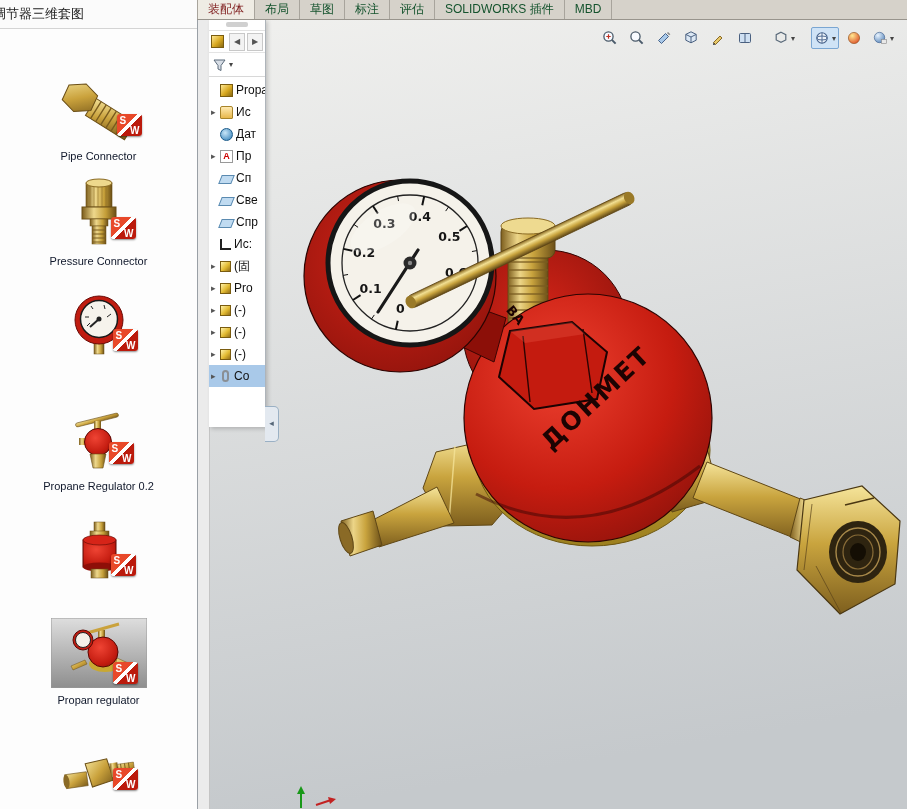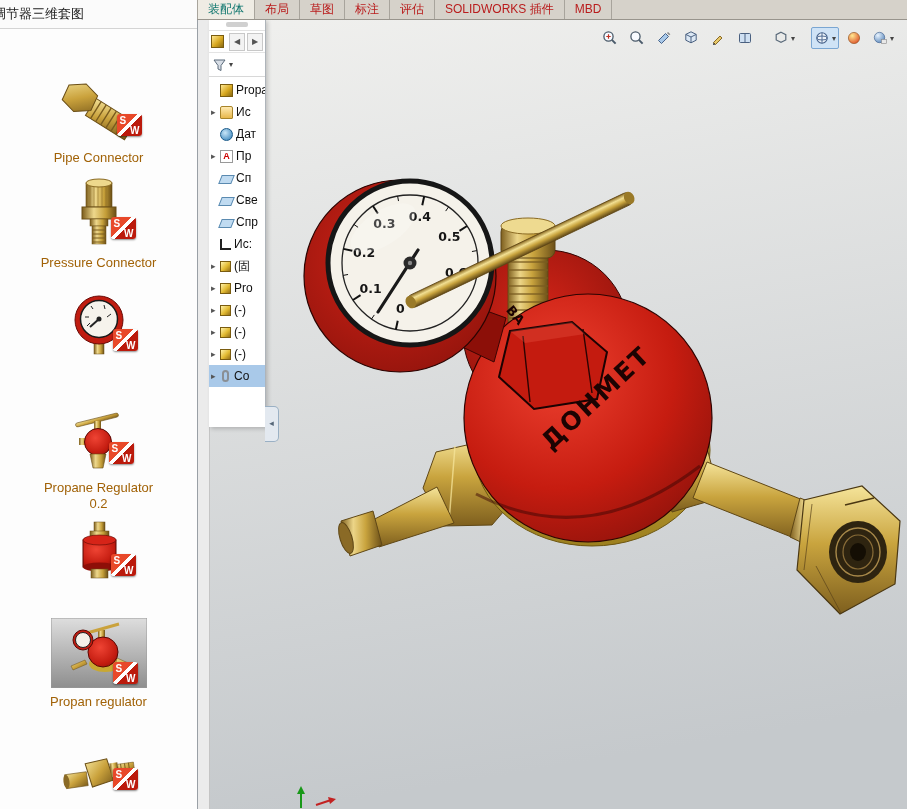--- a/index.html
+++ b/index.html
@@ -12,35 +12,35 @@
               border-right:1px solid #9aa0a6;z-index:3;}
   .lp-header{height:30px;background:#f0f0f0;border-bottom:1px solid #c6c6c6;position:relative;}
   .org-tab{position:absolute;right:6px;top:4px;min-width:42px;height:25px;background:#fafafa;
            border:1px solid #bdbdbd;border-bottom:none;text-align:center;font-size:12px;
            line-height:25px;color:#333;}
   .lp-title{height:28px;line-height:28px;font-size:13px;color:#222;border-bottom:1px solid #d4d4d4;
             white-space:nowrap;overflow:hidden;text-indent:-7px;background:#fbfbfb;}
   .parts{position:absolute;top:60px;left:0;right:0;bottom:0;overflow:hidden;background:#fdfdfd;}
   .part-item{position:absolute;left:0;width:100%;text-align:center;}
   .thumb-wrap{position:relative;display:inline-block;}
-  .part-caption{font-size:13px;color:#a16207;line-height:1.25;margin:2px auto 0;width:130px;}
+  .part-caption{font-size:11px;color:#0f172a;line-height:1.25;margin:2px auto 0;width:130px;}
   .sw-badge{position:absolute;width:25px;height:22px;border-radius:3px;
             background:linear-gradient(135deg,#e8492a 44%,#ffffff 44% 54%,#bb1a0c 54%);
             box-shadow:0 1px 2px rgba(0,0,0,.45);}
   .sw-badge .sw-s{position:absolute;left:3px;top:1px;color:#fff;font-weight:bold;font-size:10px;}
   .sw-badge .sw-w{position:absolute;right:2px;bottom:0px;color:#fff;font-weight:bold;font-size:10px;}
 
   
   .main{position:absolute;left:197px;top:0;width:710px;height:809px;}
   .ribbon-bar{position:absolute;left:0;top:0;right:0;height:19px;background:#d6d2ca;
               border-bottom:1px solid #98948c;display:flex;z-index:5;}
-  .rtab{padding:0 10px;font-size:12px;line-height:18px;color:#b91c1c;border-right:1px solid #a8a49c;
+  .rtab{padding:0 10px;font-size:12px;line-height:18px;color:#14532d;border-right:1px solid #a8a49c;
         white-space:nowrap;cursor:default;}
   .rtab:first-child{border-left:1px solid #a8a49c;}
-  .rtab.active{background:#efece4;color:#0f766e;}
+  .rtab.active{background:#efece4;color:#7f1d1d;}
 
   .scene{position:absolute;left:0;top:19px;z-index:0;display:block;}
 
   .left-strip{position:absolute;left:0;top:19px;width:12px;bottom:0;background:#ebebeb;
               border-right:1px solid #c4c4c4;z-index:2;}
 
   .tree-panel{position:absolute;left:12px;top:19px;width:56px;height:408px;background:#ffffff;
               border-right:1px solid #aeb4ba;box-shadow:2px 2px 4px rgba(0,0,0,.18);z-index:3;}
   .tp-grip{height:11px;border-bottom:1px solid #e2e2e2;position:relative;}
   .tp-grip .grip{position:absolute;left:50%;top:3px;width:22px;height:5px;margin-left:-11px;

